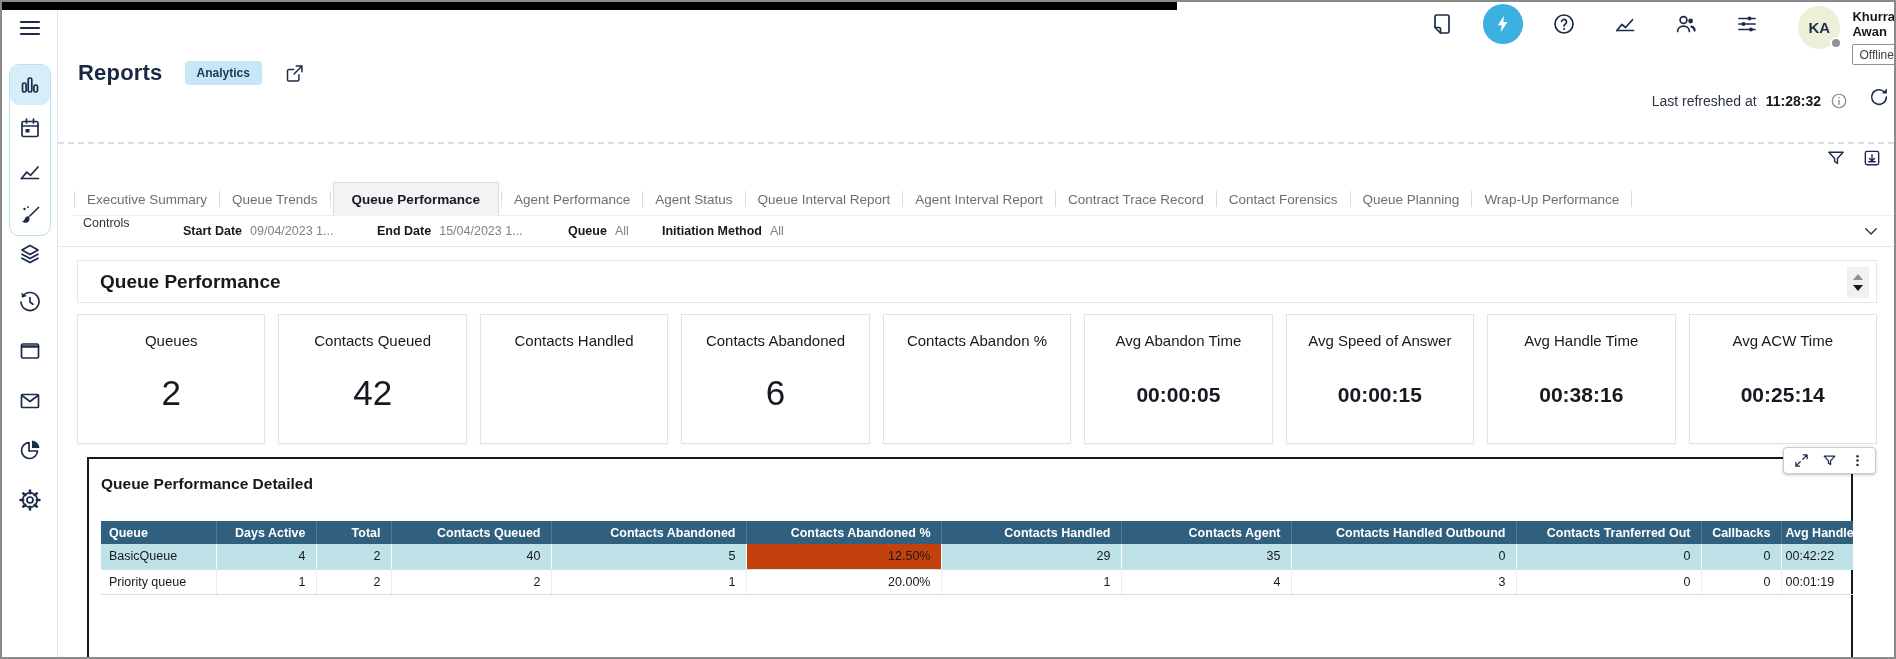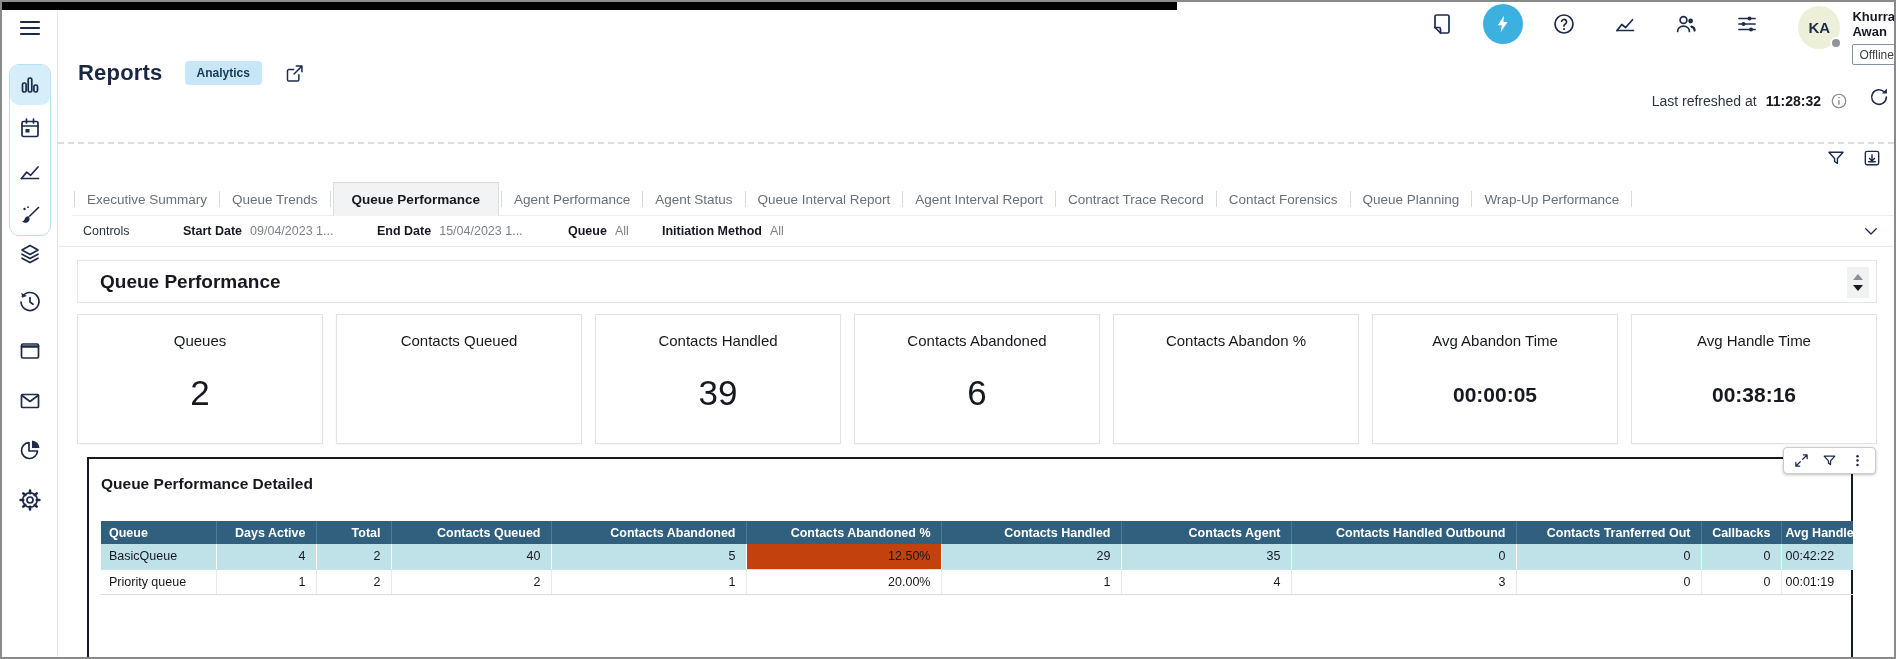--- a/index.html
+++ b/index.html
@@ -60,21 +60,21 @@
   
   .tabs { position:absolute; left:14px; right:0; top:181px; height:33px;
           display:flex; align-items:center; border-bottom:1px solid #eceff1; }
   .tab { font-size:13.5px; color:#687078; padding:8px 10px; white-space:nowrap; cursor:pointer; }
   .tab.active { background:#f2f3f4; border:1px solid #d9dcde; border-bottom:none;
                 font-weight:bold; color:#16191f; padding:9px 18px; }
   .tab-sep { width:1px; height:16px; background:#d5dbdb; margin:0 2px; flex:none; }
 
   
   .controls { position:absolute; left:0; right:0; top:214px; height:31px;
-              display:flex; align-items:center; padding-left:25px;
+              display:flex; padding-left:25px;
               border-bottom:1px solid #e6e9eb; font-size:12.5px; }
   .ctl-title { width:100px; color:#2b3542; }
   .ctl-field { display:flex; gap:8px; align-items:center; }
   .ctl-field .lbl { font-weight:bold; color:#16191f; }
   .ctl-field .val { color:#7d838a; }
   .f0 { width:194px; } .f1 { width:191px; } .f2 { width:94px; }
   .ctl-chevron { position:absolute; right:14px; top:6px; cursor:pointer; }
   .ctl-chevron svg { width:18px; height:18px; display:block; }
 
   
@@ -368,39 +368,47 @@
       </span>
     </div>
 
     <div class="cards">
         <div class="card">
           <div class="card-label">Queues</div>
           <div class="card-value count">2</div>
         </div>
         <div class="card">
           <div class="card-label">Contacts Queued</div>
+          <div class="card-value count">42</div>
         </div>
         <div class="card">
           <div class="card-label">Contacts Handled</div>
-          <div class="card-value count">39</div>
         </div>
         <div class="card">
           <div class="card-label">Contacts Abandoned</div>
           <div class="card-value count">6</div>
         </div>
         <div class="card">
           <div class="card-label">Contacts Abandon %</div>
         </div>
         <div class="card">
           <div class="card-label">Avg Abandon Time</div>
           <div class="card-value time">00:00:05</div>
         </div>
         <div class="card">
+          <div class="card-label">Avg Speed of Answer</div>
+          <div class="card-value time">00:00:15</div>
+        </div>
+        <div class="card">
           <div class="card-label">Avg Handle Time</div>
           <div class="card-value time">00:38:16</div>
+        </div>
+        <div class="card">
+          <div class="card-label">Avg ACW Time</div>
+          <div class="card-value time">00:25:14</div>
         </div>
       </div>
 
     <div class="widget">
       <div class="widget-tools">
         <span class="hicon">
           <svg viewBox="0 0 24 24">
               <path class="icon-stroke" style="stroke-width:2" d="M14 10l7-7M15 3h6v6M10 14l-7 7M3 15v6h6"></path>
             </svg>
         </span>

